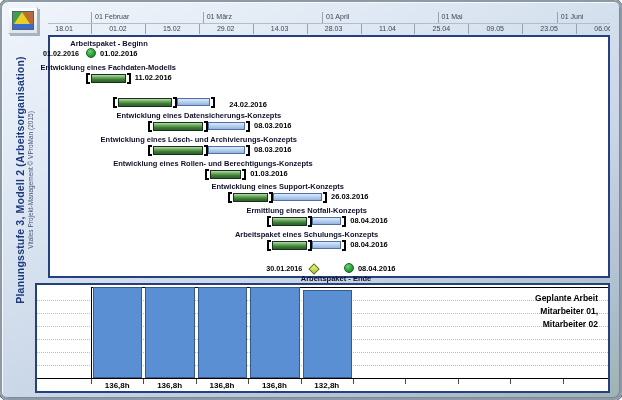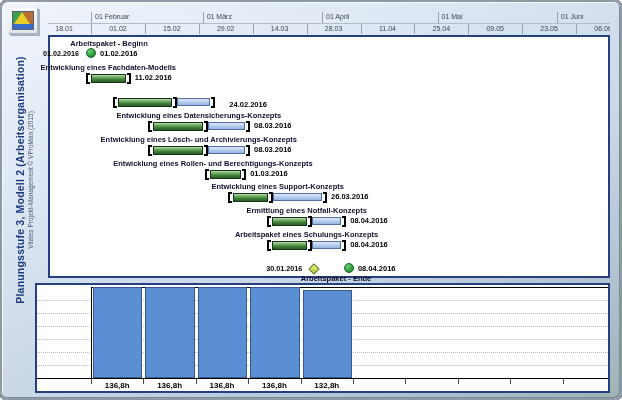--- a/index.html
+++ b/index.html
@@ -204,15 +204,20 @@
         <div class="htick" style="left: 106.4px; top: 94px;"></div>
         <div class="htick" style="left: 158.8px; top: 94px;"></div>
         <div class="htick" style="left: 211.2px; top: 94px;"></div>
         <div class="htick" style="left: 263.6px; top: 94px;"></div>
         <div class="htick" style="left: 316px; top: 94px;"></div>
         <div class="htick" style="left: 368.4px; top: 94px;"></div>
         <div class="htick" style="left: 420.8px; top: 94px;"></div>
         <div class="htick" style="left: 473.2px; top: 94px;"></div>
         <div class="htick" style="left: 525.6px; top: 94px;"></div>
       </div>
+    <div class="hlegend">
+      <div>Geplante Arbeit</div>
+      <div>Mitarbeiter 01,</div>
+      <div>Mitarbeiter 02</div>
+    </div>
   </div>
 
 </div>
 
 </body></html>

